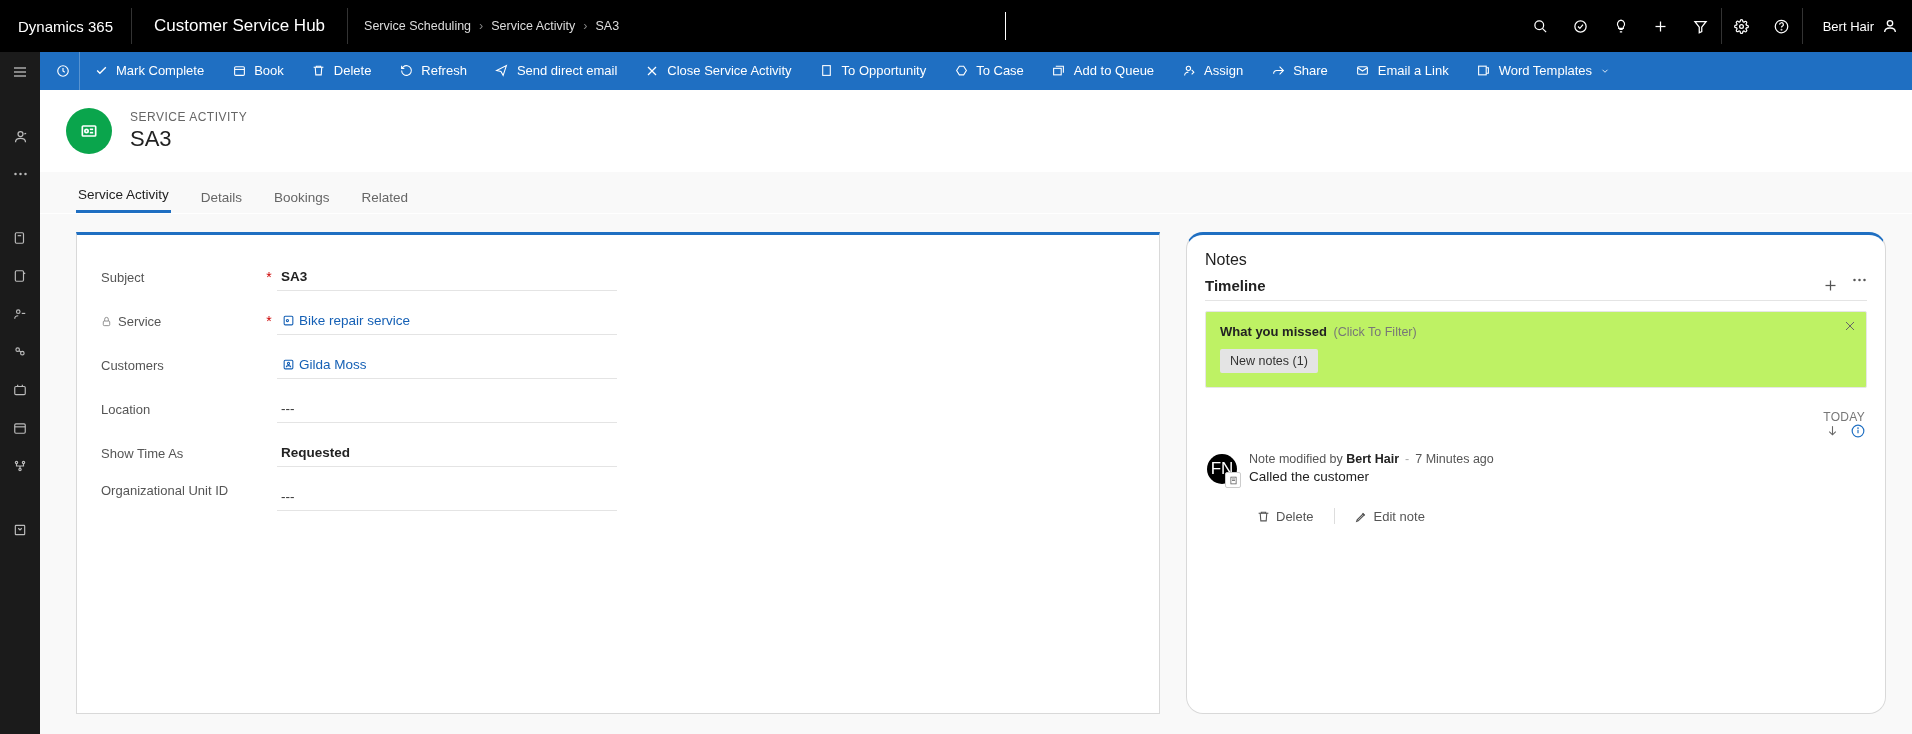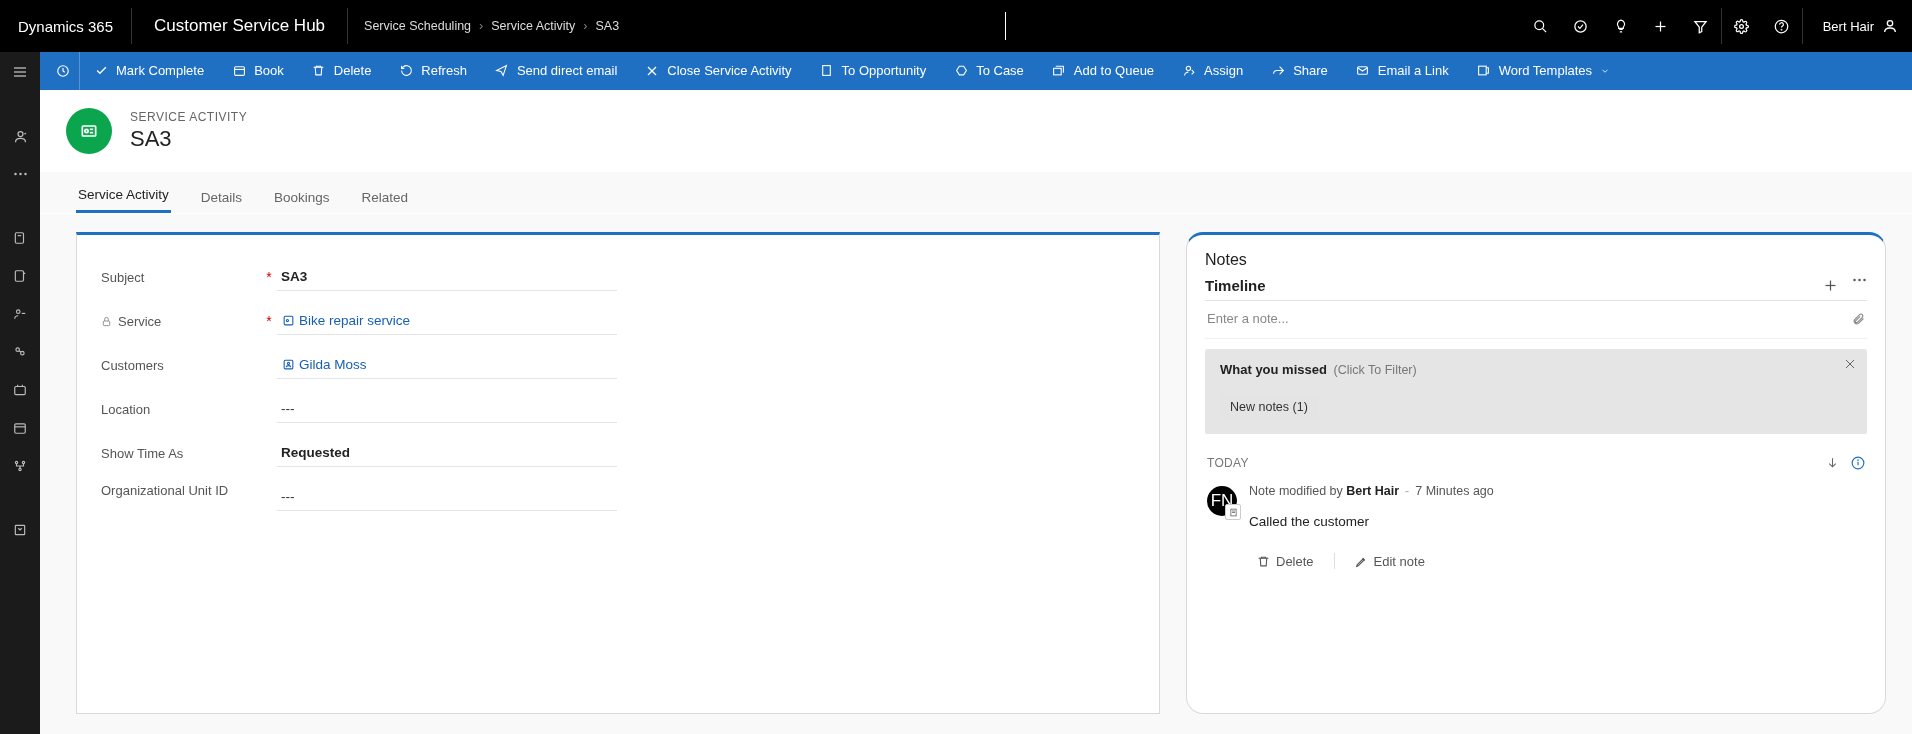--- a/index.html
+++ b/index.html
@@ -55,37 +55,37 @@
   .frow .fval.link { color:#1560b5; display:flex; align-items:center; gap:4px; }
   .frow .fval.link .licon { width:14px; height:14px; display:flex; align-items:center; justify-content:center; color:#1560b5; }
   .frow .fval.bold { font-weight:600; color:#222; }
 
   .panel.side h3 { margin:2px 0 8px; font-size:16px; font-weight:400; color:#222; }
   .timelinehead { display:flex; align-items:center; justify-content:space-between; border-bottom:1px solid #e4e4e4; padding-bottom:6px; }
   .timelinehead .title { font-size:15px; font-weight:700; color:#222; }
   .timelinehead .tactions { display:flex; gap:14px; color:#555; }
   .enternote { display:flex; align-items:center; justify-content:space-between; padding:10px 2px 12px; color:#888; font-size:13px; border-bottom:1px solid #f0f0f0; }
 
-  .missedbox { background:#e5e5e5; border:1px solid #e6e6e6; border-radius:2px; padding:12px 14px 14px; margin:10px 0 18px; position:relative; }
+  .missedbox { background:#bef264; border:1px solid #e6e6e6; border-radius:2px; padding:12px 14px 14px; margin:10px 0 18px; position:relative; }
   .missedbox .mtitle { font-weight:600; color:#222; }
   .missedbox .mhint { color:#777; font-size:12.5px; margin-left:3px; }
-  .missedbox .chip { display:inline-block; background:#e4e4e4; padding:5px 10px; margin-top:18px; font-size:12.5px; color:#333; border-radius:2px; cursor:pointer; }
+  .missedbox .chip { display:inline-block; background:#e4e4e4; padding:5px 10px; margin-top:10px; font-size:12.5px; color:#333; border-radius:2px; cursor:pointer; }
   .missedbox .closex { position:absolute; top:8px; right:10px; color:#666; cursor:pointer; }
 
-  .daylabel { font-size:12px; color:#777; letter-spacing:.3px; display:flex; align-items:flex-start; justify-content:space-between; padding:4px 2px 10px; }
+  .daylabel { font-size:12px; color:#777; letter-spacing:.3px; display:flex; align-items:flex-end; justify-content:space-between; padding:4px 2px 10px;flex-direction:column; }
   .daylabel .dicons { display:flex; gap:12px; color:#666; }
   .daylabel .dicons .info { color:#1f6fc2; }
 
   .noteitem { display:flex; gap:12px; padding:4px 2px 8px; }
   .noteitem .avatar { width:30px; height:30px; border-radius:50%; background:#000000; color:#fff; font-size:17px; display:flex; align-items:center; justify-content:center; position:relative; top:2px; }
   .noteitem .avatar .mini { position:absolute; right:-4px; bottom:-4px; width:16px; height:16px; background:#fff; border:1px solid #ccc; border-radius:2px; display:flex; align-items:center; justify-content:center; color:#555; font-size:10px; }
   .noteitem .nbody .meta { font-size:12.5px; color:#555; }
   .noteitem .nbody .meta b { color:#222; font-weight:600; }
   .noteitem .nbody .meta .dot { color:#aaa; padding:0 6px; }
-  .noteitem .nbody .ntext { font-size:13.5px; color:#222; margin-top:16px; }
+  .noteitem .nbody .ntext { font-size:13.5px; color:#222; margin-top:3px; }
   .noteactions { display:flex; gap:20px; padding:16px 0 0 52px; color:#555; font-size:13px; align-items:center; }
   .noteactions .nact { display:flex; align-items:center; gap:6px; cursor:pointer; }
   .noteactions .vline { width:1px; height:16px; background:#ddd; }
 
   svg { display:block; }
 </style>
 </head>
 <body>
 
 <div class="topbar">
@@ -455,28 +455,20 @@
               </span>
             <span>
                 <svg width="15" height="4" viewBox="0 0 24 6" fill="#555">
                   <circle cx="4" cy="3" r="2"></circle>
                   <circle cx="12" cy="3" r="2"></circle>
                   <circle cx="20" cy="3" r="2"></circle>
                 </svg>
               </span>
           </div>
         </div>
-        <div class="enternote">
-          <span>Enter a note...</span>
-          <span>
-              <svg width="13" height="15" viewBox="0 0 24 24" stroke="#888" stroke-width="2" fill="none">
-                <path d="M21 12l-9 9a5 5 0 0 1-7-7l9-9a3.5 3.5 0 0 1 5 5l-9 9a2 2 0 0 1-3-3l8-8"></path>
-              </svg>
-            </span>
-        </div>
 
         <div class="missedbox">
           <span class="closex">
               <svg width="12" height="12" viewBox="0 0 24 24" stroke="#666" stroke-width="2" fill="none">
                 <line x1="4" y1="4" x2="20" y2="20"></line>
                 <line x1="20" y1="4" x2="4" y2="20"></line>
               </svg>
             </span>
           <span class="mtitle">What you missed</span>
           <span class="mhint">(Click To Filter)</span>

